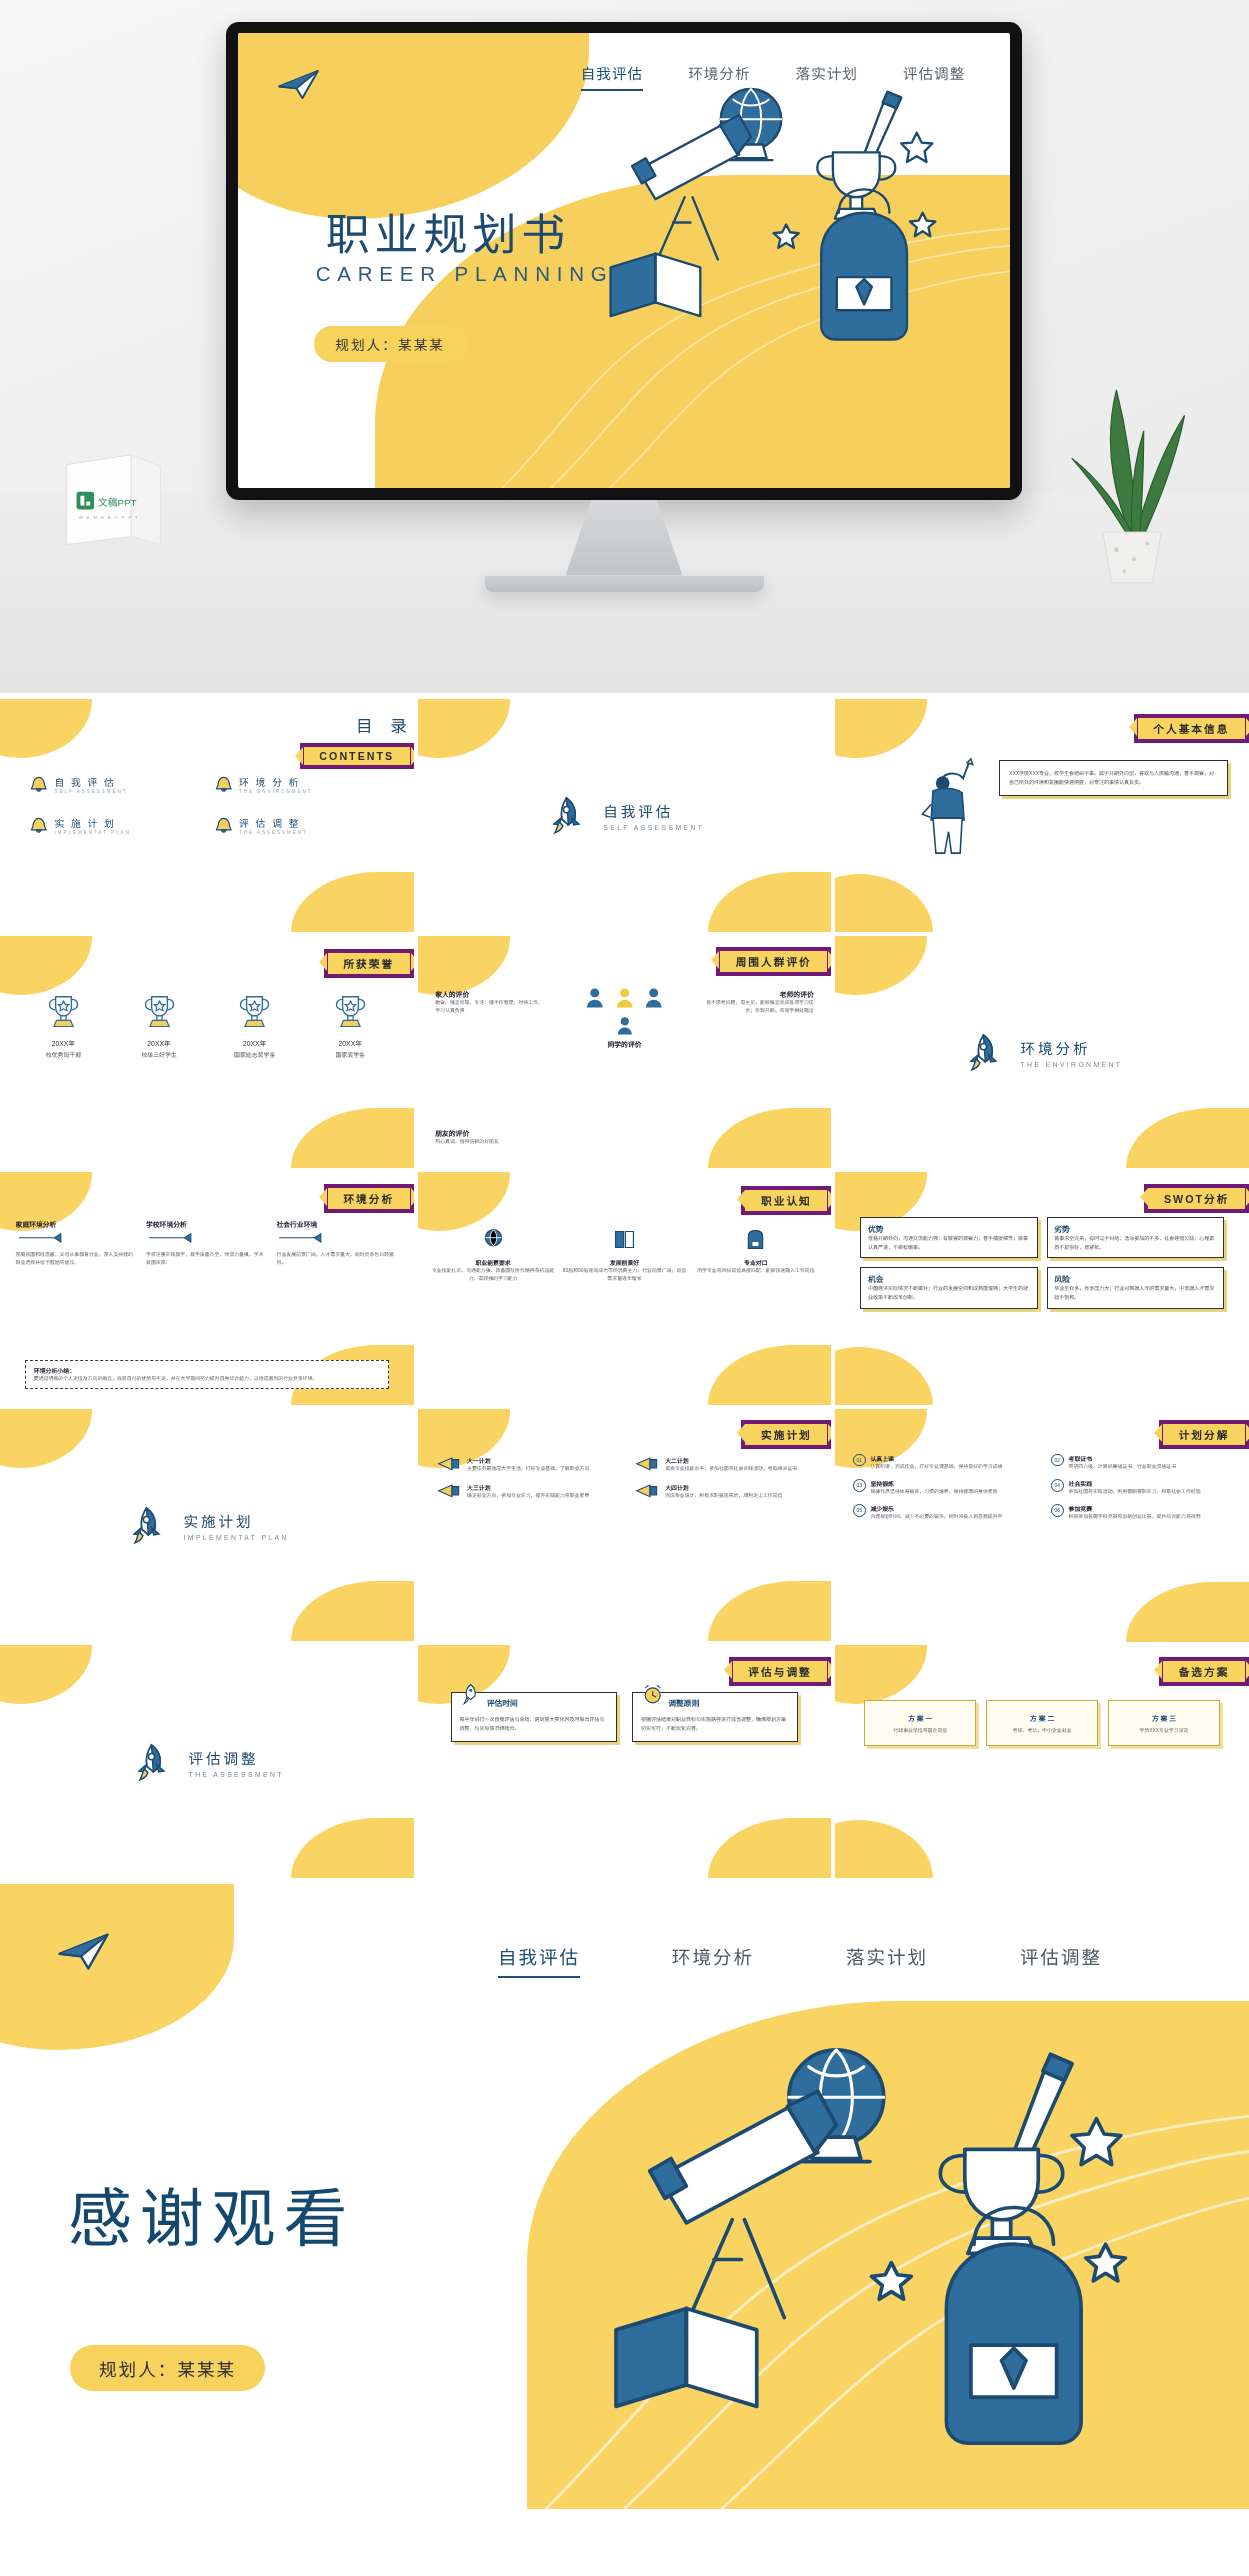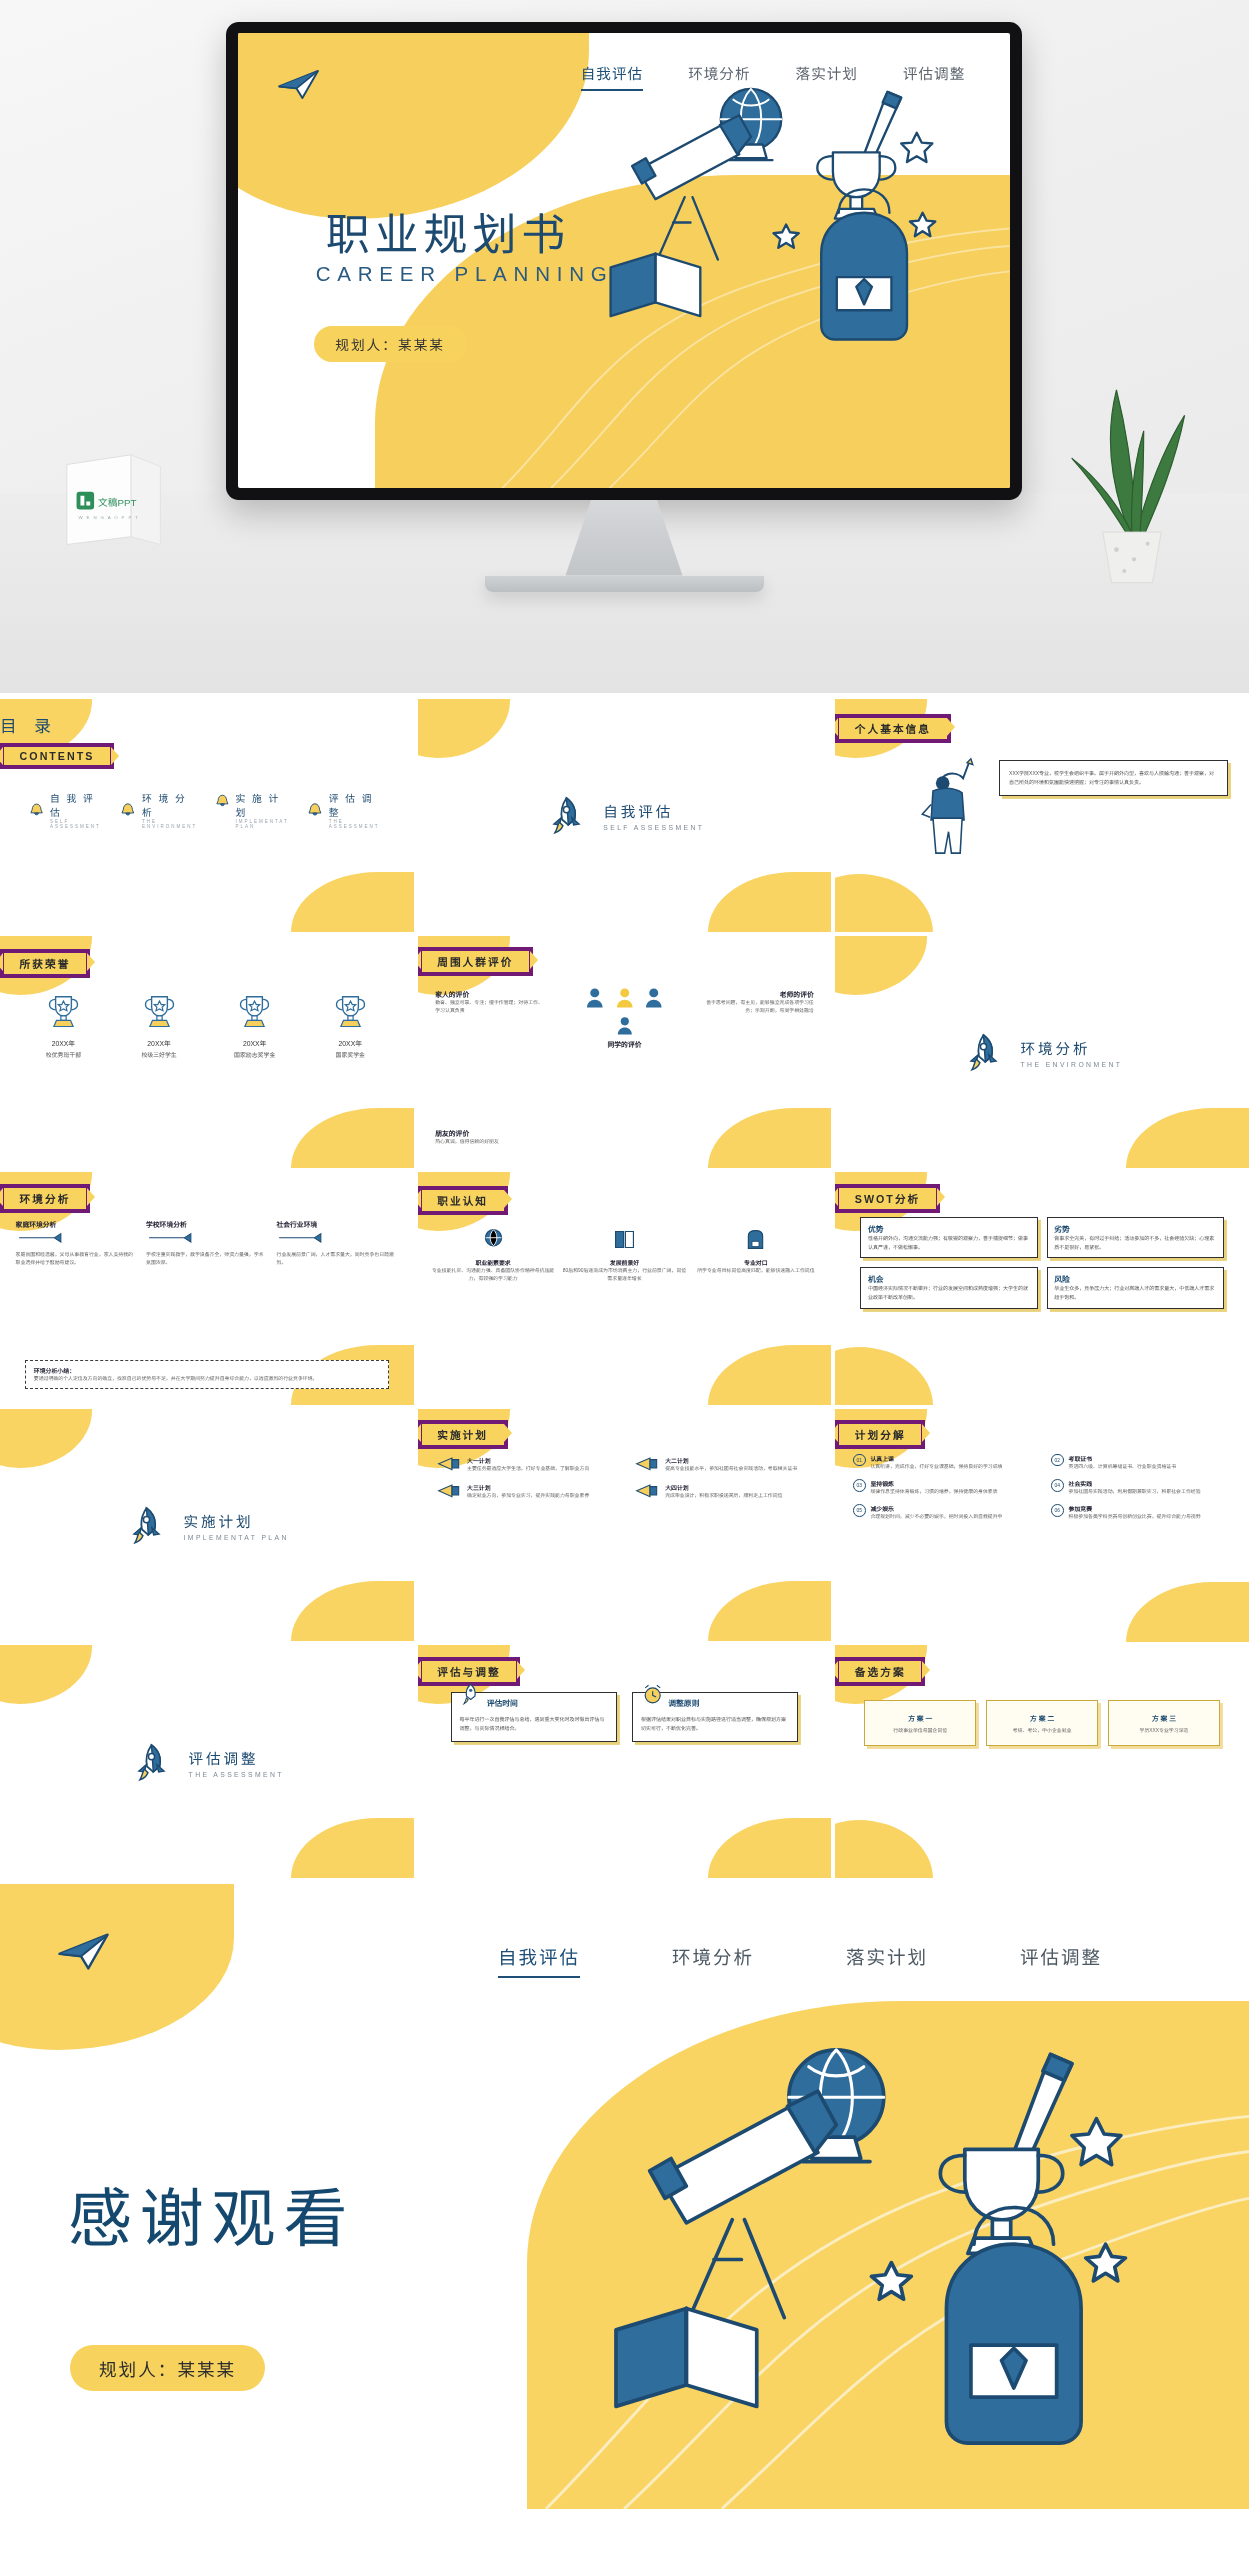--- a/index.html
+++ b/index.html
@@ -103,21 +103,21 @@
     font-size:10.7px; letter-spacing:2px; padding:2.9px 15.6px; position:relative;
     border:4px solid #701a75; font-weight:bold;
   }
   .ribbon::before, .ribbon::after{
     content:""; position:absolute; top:0; width:0; height:0;
     border-top:9.8px solid transparent; border-bottom:9.8px solid transparent;
   }
   .ribbon::before{ left:-8.8px; border-right:8.8px solid #f8d45f; }
   .ribbon::after{ right:-8.8px; border-left:8.8px solid #f8d45f; }
 
-  .t-center { position:absolute; left:0; right:0; text-align:left; }
+  .t-center { position:absolute; left:0; right:0; text-align:right; }
   .sec-title-cn { font-size:14.6px; color:#1d4a70; letter-spacing:2.9px;
      font-family:"Liberation Serif","DejaVu Serif",serif; }
   .sec-title-en { font-size:6.8px; color:#7c8793; letter-spacing:2.4px; margin-top:2.9px; }
 
   .note-card {
     border:1.6px solid #2f2f2f; background:#fff; position:relative;
     box-shadow:2.9px 2.9px 0 #e9d17a;
   }
   .note-card .nt { font-size:7.8px; color:#1d4a70; font-weight:bold; }
   .note-card .nb { font-size:5px; color:#555; line-height:1.85; }
@@ -285,21 +285,21 @@
 
   <div class="grid">
 
     <div class="thumb">
       <div class="t-blob-tl"></div>
         <div class="t-blob-br"></div>
       <div class="t-center" style="top:13.7px">
         <div style="font-size:16.6px;color:#1d4a70;letter-spacing:6.8px;font-family:'Liberation Serif',serif">目  录</div>
         <div style="margin-top:6.8px"><span class="ribbon">CONTENTS</span></div>
       </div>
-      <div style="position:absolute;left:29px;right:29px;top:92px;display:grid;grid-template-columns:1fr 1fr 1fr 1fr;gap:21.5px 13.7px">
+      <div style="position:absolute;left:29px;right:29px;top:76px;display:grid;grid-template-columns:1fr 1fr;gap:21.5px 13.7px">
         <div style="display:flex;gap:5.9px;align-items:center">
           <svg width="19.5" height="19.5" viewBox="0 0 24 24">
               <path d="M12 3c4 0 7 4 7 9l2 5H3l2-5c0-5 3-9 7-9z" fill="#f6cf5d" stroke="#1d4a70" stroke-width="1.4"></path>
               <path d="M9 17h6c0 2-1 3-3 3s-3-1-3-3z" fill="#2f6d9c" stroke="#1d4a70" stroke-width="1.2"></path>
             </svg>
           <div>
               <div style="font-size:9.8px;color:#1d4a70;letter-spacing:2px">自 我 评 估</div>
           <div style="font-size:4.5px;color:#98a3ad;letter-spacing:2px">SELF ASSESSMENT</div>
             </div>
         </div>

